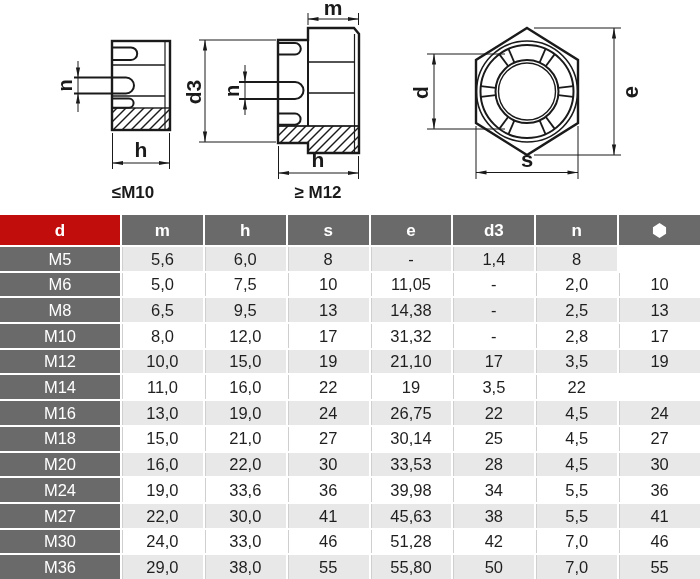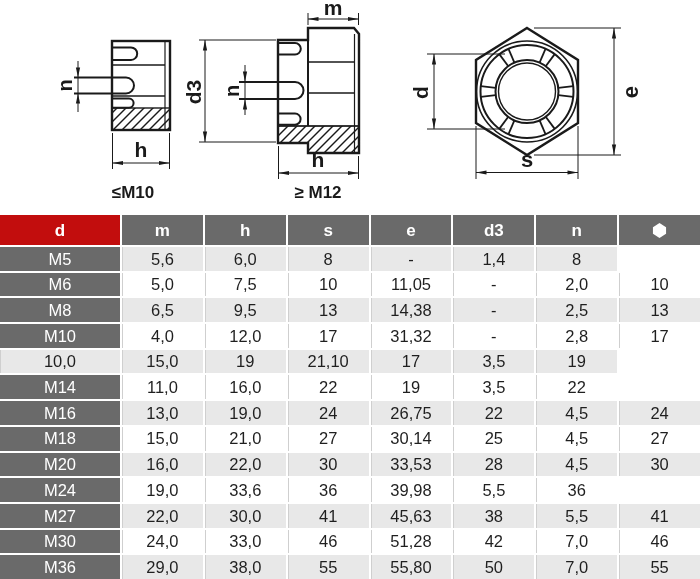--- a/index.html
+++ b/index.html
@@ -187,29 +187,30 @@
         <div class="cell data-cell">6,5</div>
         <div class="cell data-cell">9,5</div>
         <div class="cell data-cell">13</div>
         <div class="cell data-cell">14,38</div>
         <div class="cell data-cell">-</div>
         <div class="cell data-cell">2,5</div>
         <div class="cell data-cell">13</div>
       </div>
       <div class="trow">
         <div class="cell rowlabel">M10</div>
-        <div class="cell data-cell">4,0</div>
+        <div class="cell data-cell">8,0</div>
         <div class="cell data-cell">12,0</div>
         <div class="cell data-cell">17</div>
         <div class="cell data-cell">31,32</div>
         <div class="cell data-cell">-</div>
         <div class="cell data-cell">2,8</div>
         <div class="cell data-cell">17</div>
       </div>
       <div class="trow">
+        <div class="cell rowlabel">M12</div>
         <div class="cell data-cell">10,0</div>
         <div class="cell data-cell">15,0</div>
         <div class="cell data-cell">19</div>
         <div class="cell data-cell">21,10</div>
         <div class="cell data-cell">17</div>
         <div class="cell data-cell">3,5</div>
         <div class="cell data-cell">19</div>
       </div>
       <div class="trow">
         <div class="cell rowlabel">M14</div>
@@ -249,20 +250,21 @@
         <div class="cell data-cell">28</div>
         <div class="cell data-cell">4,5</div>
         <div class="cell data-cell">30</div>
       </div>
       <div class="trow">
         <div class="cell rowlabel">M24</div>
         <div class="cell data-cell">19,0</div>
         <div class="cell data-cell">33,6</div>
         <div class="cell data-cell">36</div>
         <div class="cell data-cell">39,98</div>
+        <div class="cell data-cell">34</div>
         <div class="cell data-cell">5,5</div>
         <div class="cell data-cell">36</div>
       </div>
       <div class="trow">
         <div class="cell rowlabel">M27</div>
         <div class="cell data-cell">22,0</div>
         <div class="cell data-cell">30,0</div>
         <div class="cell data-cell">41</div>
         <div class="cell data-cell">45,63</div>
         <div class="cell data-cell">38</div>

